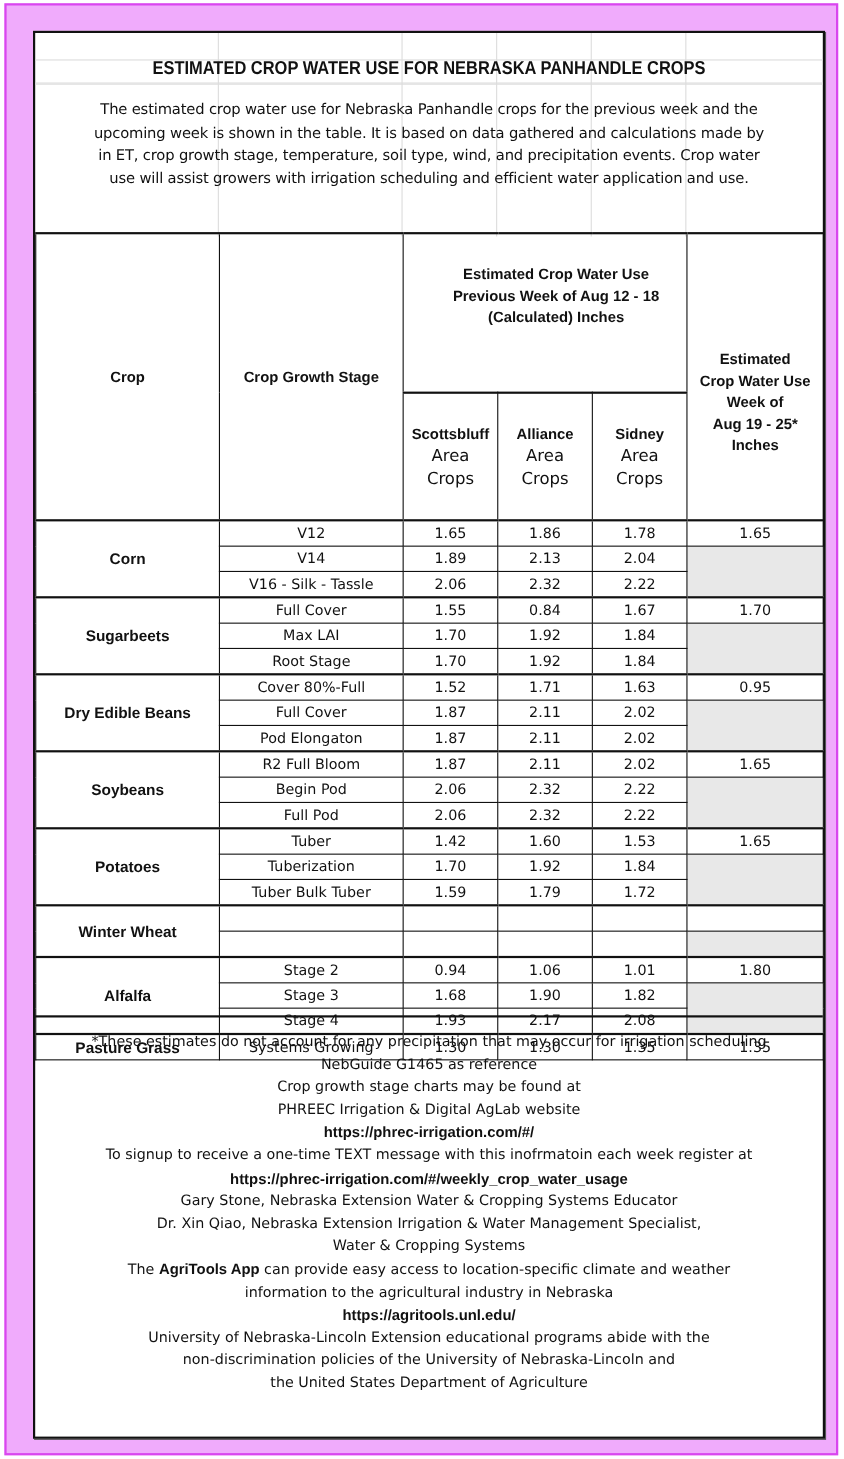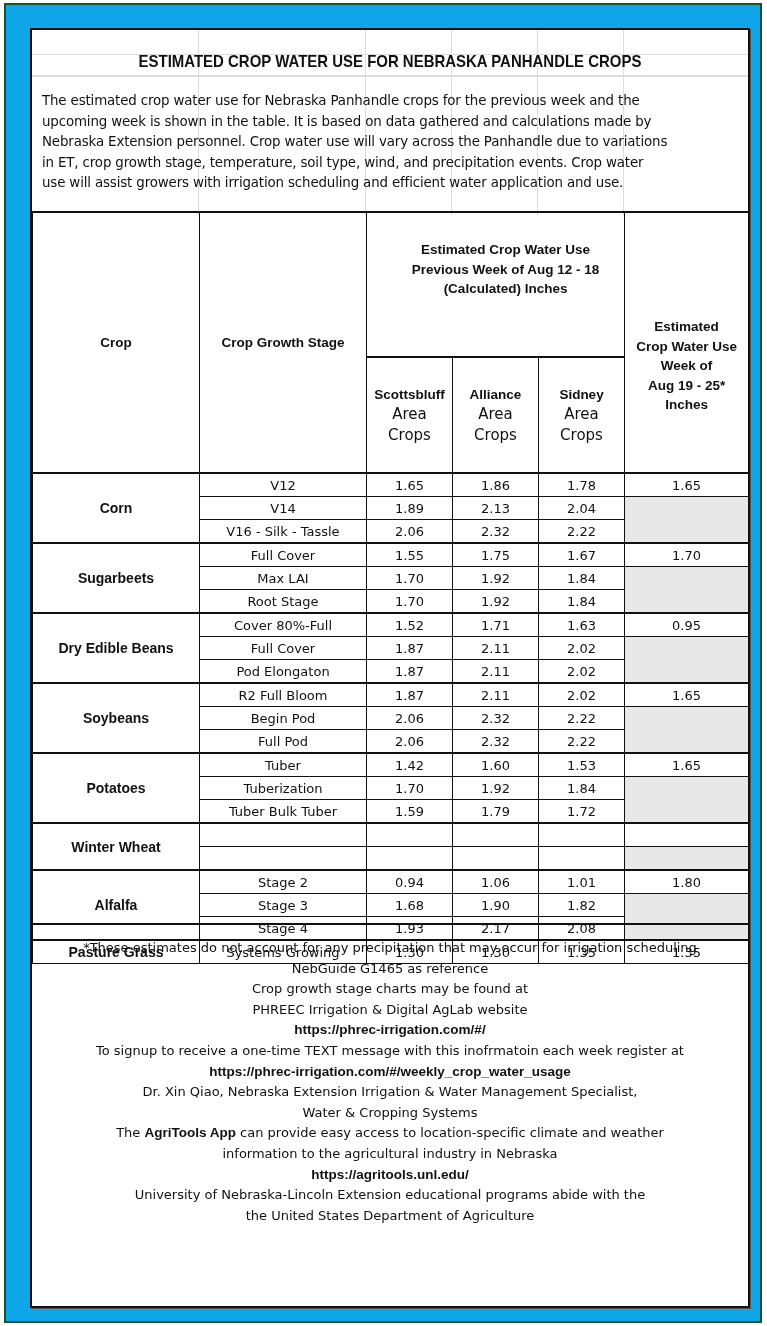--- a/index.html
+++ b/index.html
@@ -2,38 +2,38 @@
 <html><head>
 <meta charset="utf-8">
 <style>
   html, body { margin:0; padding:0; }
   body {
     width:767px; height:1326px; background:#ffffff; position:relative; overflow:hidden;
     font-family:"DejaVu Sans", "Liberation Sans", sans-serif; color:#111;
   }
   .outer {
     position:absolute; left:4px; top:3px; width:754px; height:1316px;
-    border:2px solid #14532d; background:#0ea5e9;
+    border:2px solid #d946ef; background:#f0abfc;
   }
   .inner {
     position:absolute; left:24px; top:23px; width:716px; height:1276px;
     border:2px solid #111; background:#fff; box-shadow:1px 1px 0 #555;
   }
   .gridfaint {
     position:absolute; left:0; top:0; width:716px; height:46px;
   }
   .gridfaint .v { position:absolute; top:0; width:1px; height:185px; background:#dcdcdc; }
   .gridfaint .h { position:absolute; left:0; width:716px; height:1px; background:#dcdcdc; }
   .title {
     position:absolute; left:0; top:22px; width:716px; text-align:center;
     font-family:"Liberation Sans", sans-serif; font-weight:bold; font-size:17px;
     letter-spacing:0px; transform:scaleX(0.88); transform-origin:center;
   }
   .intro {
-    position:absolute; left:10px; top:61px; width:696px; text-align:left;
+    position:absolute; left:10px; top:61px; width:696px; text-align:center;
     font-size:13.4px; line-height:20.6px; letter-spacing:-0.15px;
   }
   table.ct {
     position:absolute; left:0; top:181px; border-collapse:collapse;
     width:716px; table-layout:fixed;
   }
   table.ct td, table.ct th {
     border:1px solid #111; padding:0; text-align:center; vertical-align:middle;
     font-size:13px; font-weight:normal;
   }
@@ -65,21 +65,20 @@
       <div class="v" style="left:505px"></div>
       <div class="v" style="left:591px"></div>
       <div class="h" style="top:46px"></div>
       <div class="h" style="top:45px"></div>
       <div class="h" style="top:24px"></div>
     </div>
     <div class="title">ESTIMATED CROP WATER USE FOR NEBRASKA PANHANDLE CROPS</div>
     <div class="intro" id="intro">
         <div>The estimated crop water use for Nebraska Panhandle crops for the previous week and the</div>
         <div>upcoming week is shown in the table.  It is based on data gathered and calculations made by</div>
-        <div>Nebraska Extension personnel.  Crop water use will vary across the Panhandle due to variations</div>
         <div>in ET, crop growth stage, temperature, soil type, wind, and precipitation events.  Crop water</div>
         <div>use will assist growers with irrigation scheduling and efficient water application and use.</div>
       </div>
 
     <table class="ct">
       <colgroup>
         <col style="width:167px">
           <col style="width:167px">
           <col style="width:86px">
         <col style="width:86px">
@@ -140,21 +139,21 @@
           <tr class="dr">
             <td>V16 - Silk - Tassle</td>
             <td>2.06</td>
             <td>2.32</td>
             <td>2.22</td>
           </tr>
           <tr class="dr grp-top">
             <td class="crop" rowspan="3">Sugarbeets</td>
             <td>Full Cover</td>
             <td>1.55</td>
-            <td>1.75</td>
+            <td>0.84</td>
             <td>1.67</td>
             <td>1.70</td>
           </tr>
           <tr class="dr">
             <td>Max LAI</td>
             <td>1.70</td>
             <td>1.92</td>
             <td>1.84</td>
             <td class="gray" rowspan="2"></td>
           </tr>
@@ -275,22 +274,24 @@
     </table>
 
     <div class="notes" id="notes">
         <div>*These estimates do not account for any precipitation that may occur for irrigation scheduling</div>
         <div>NebGuide G1465 as reference</div>
         <div>Crop growth stage charts may be found at</div>
         <div>PHREEC Irrigation &amp; Digital AgLab website</div>
         <div class="b">https://phrec-irrigation.com/#/</div>
         <div>To signup to receive a one-time TEXT message with this inofrmatoin each week register at</div>
         <div class="b">https://phrec-irrigation.com/#/weekly_crop_water_usage</div>
+        <div>Gary Stone, Nebraska Extension Water &amp; Cropping Systems Educator</div>
         <div>Dr. Xin Qiao, Nebraska Extension Irrigation &amp; Water Management Specialist,</div>
         <div>Water &amp; Cropping Systems</div>
         <div><span>The </span><span class="b">AgriTools App</span><span> can provide easy access to location-specific climate and weather</span></div>
         <div>information to the agricultural industry in Nebraska</div>
         <div class="b">https://agritools.unl.edu/</div>
         <div>University of Nebraska-Lincoln Extension educational programs abide with the</div>
+        <div>non-discrimination policies of the University of Nebraska-Lincoln and</div>
         <div>the United States Department of Agriculture</div>
       </div>
   </div>
 </div>
 
 </body></html>

